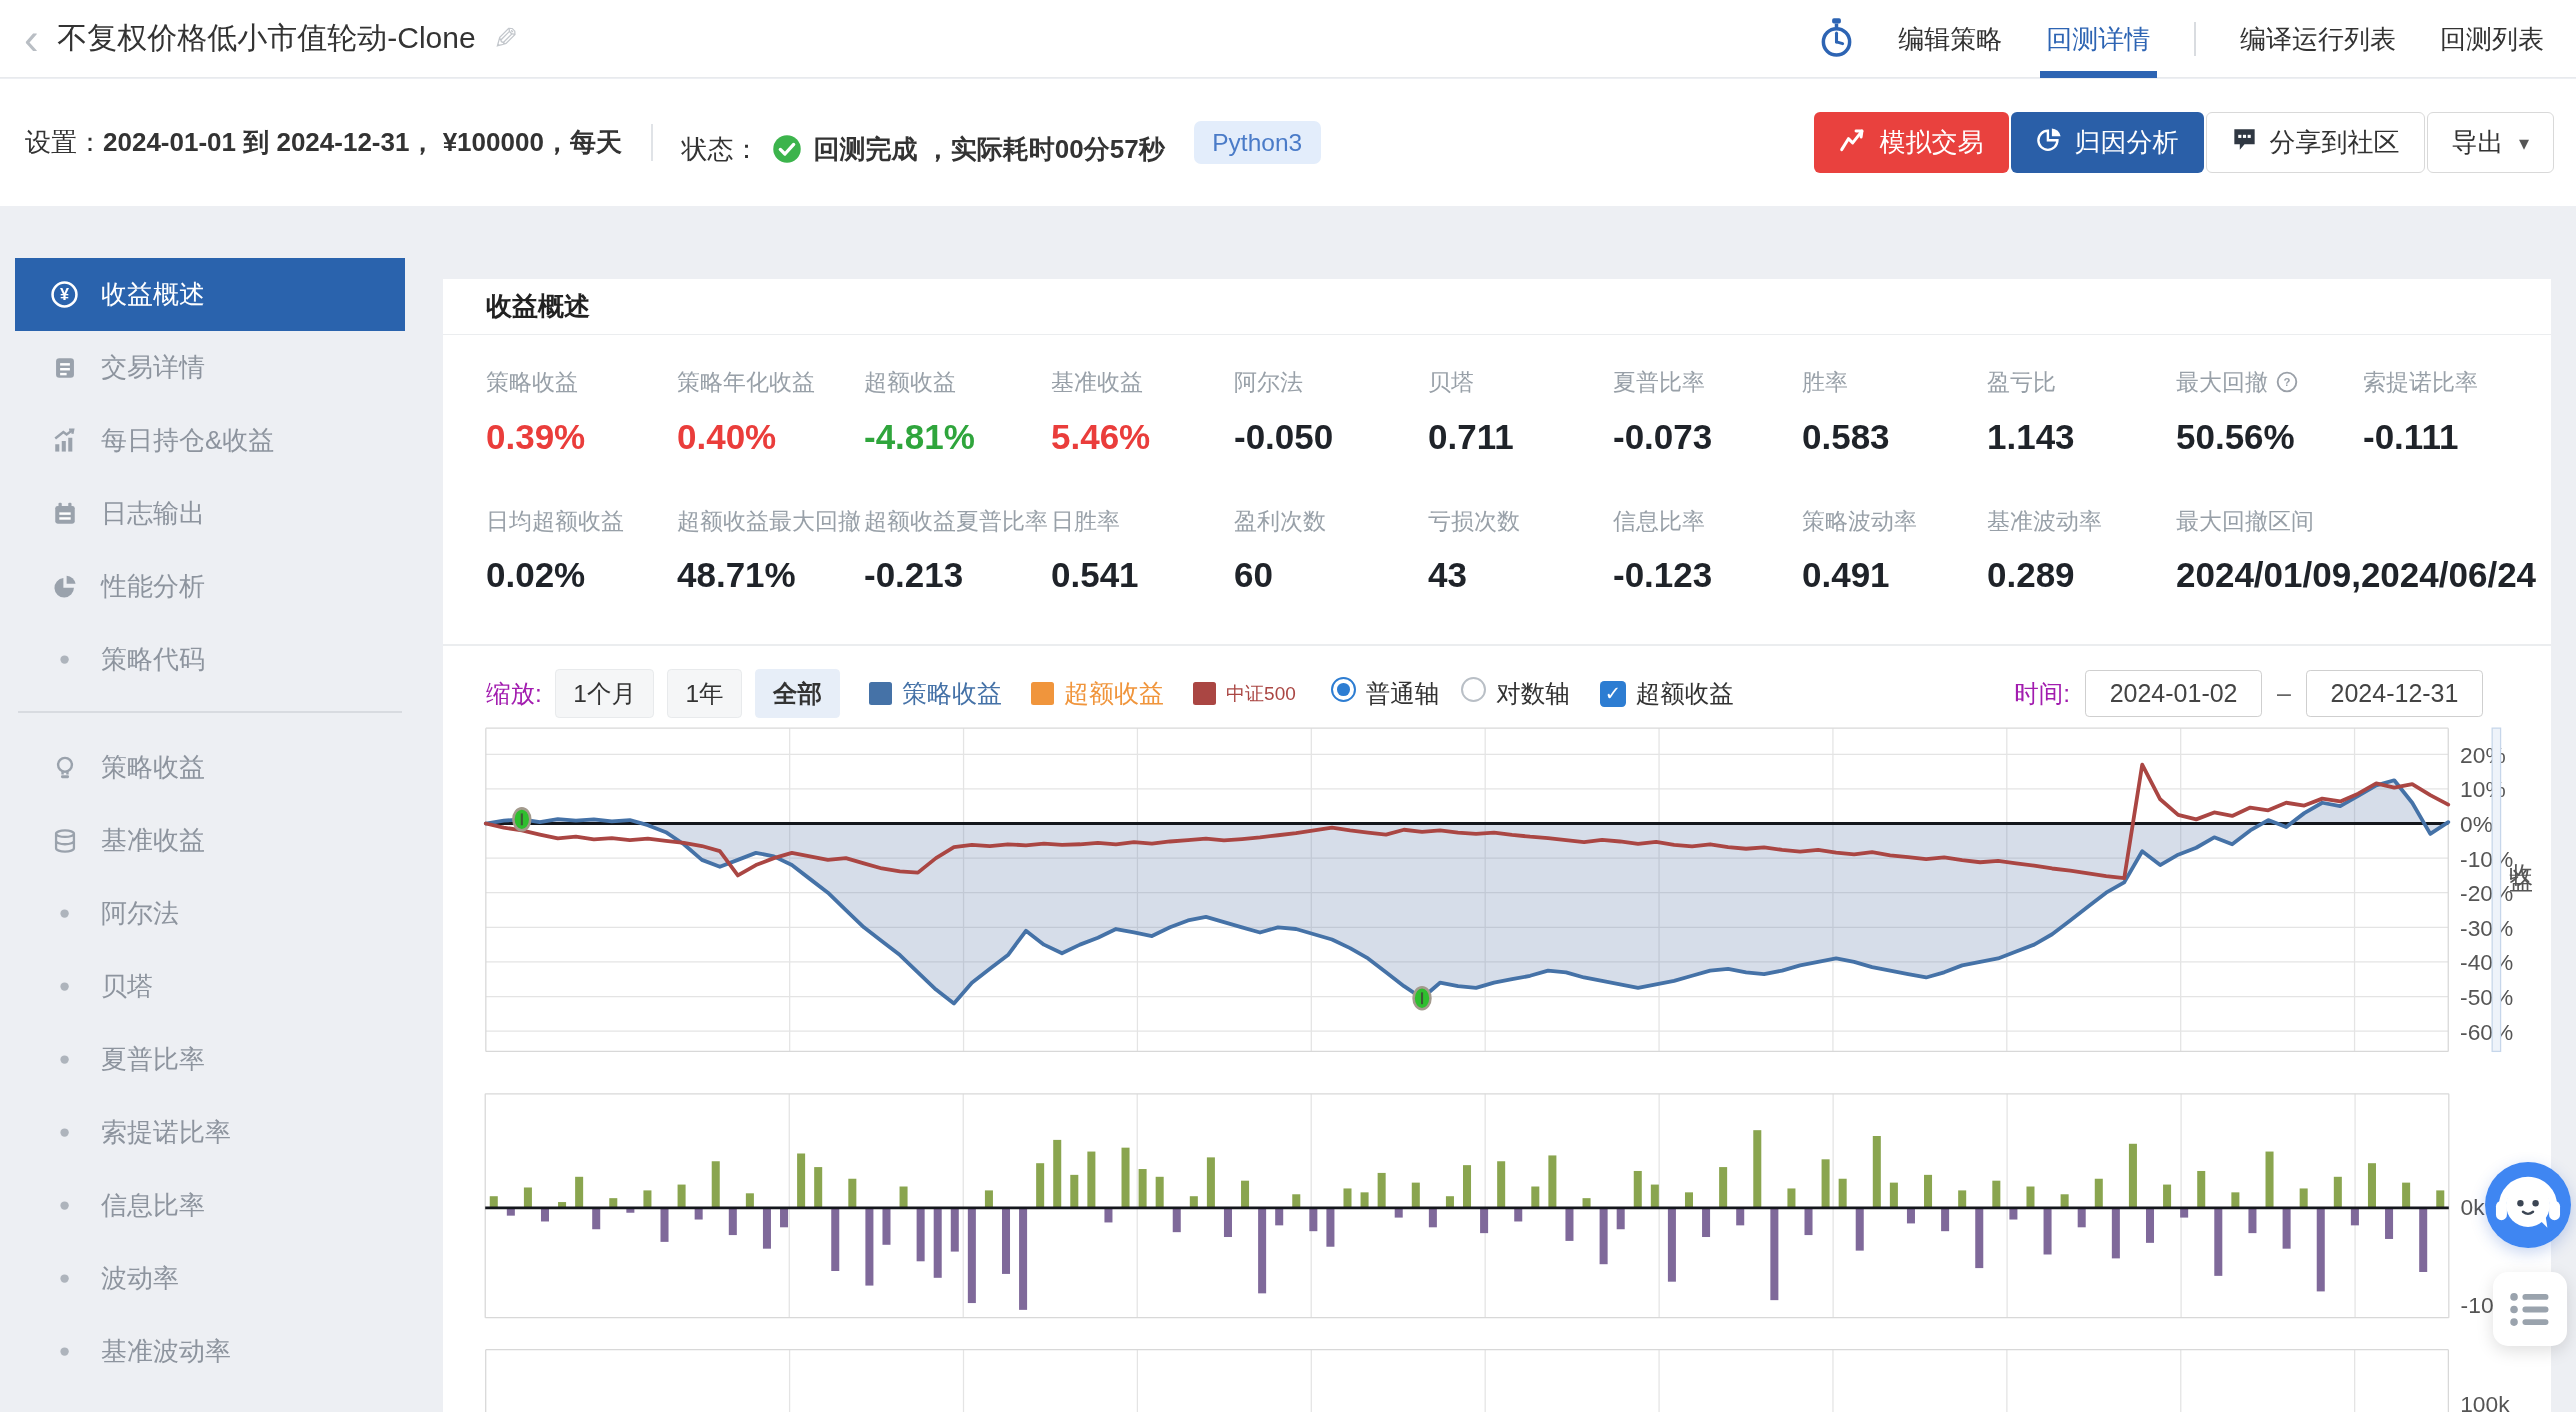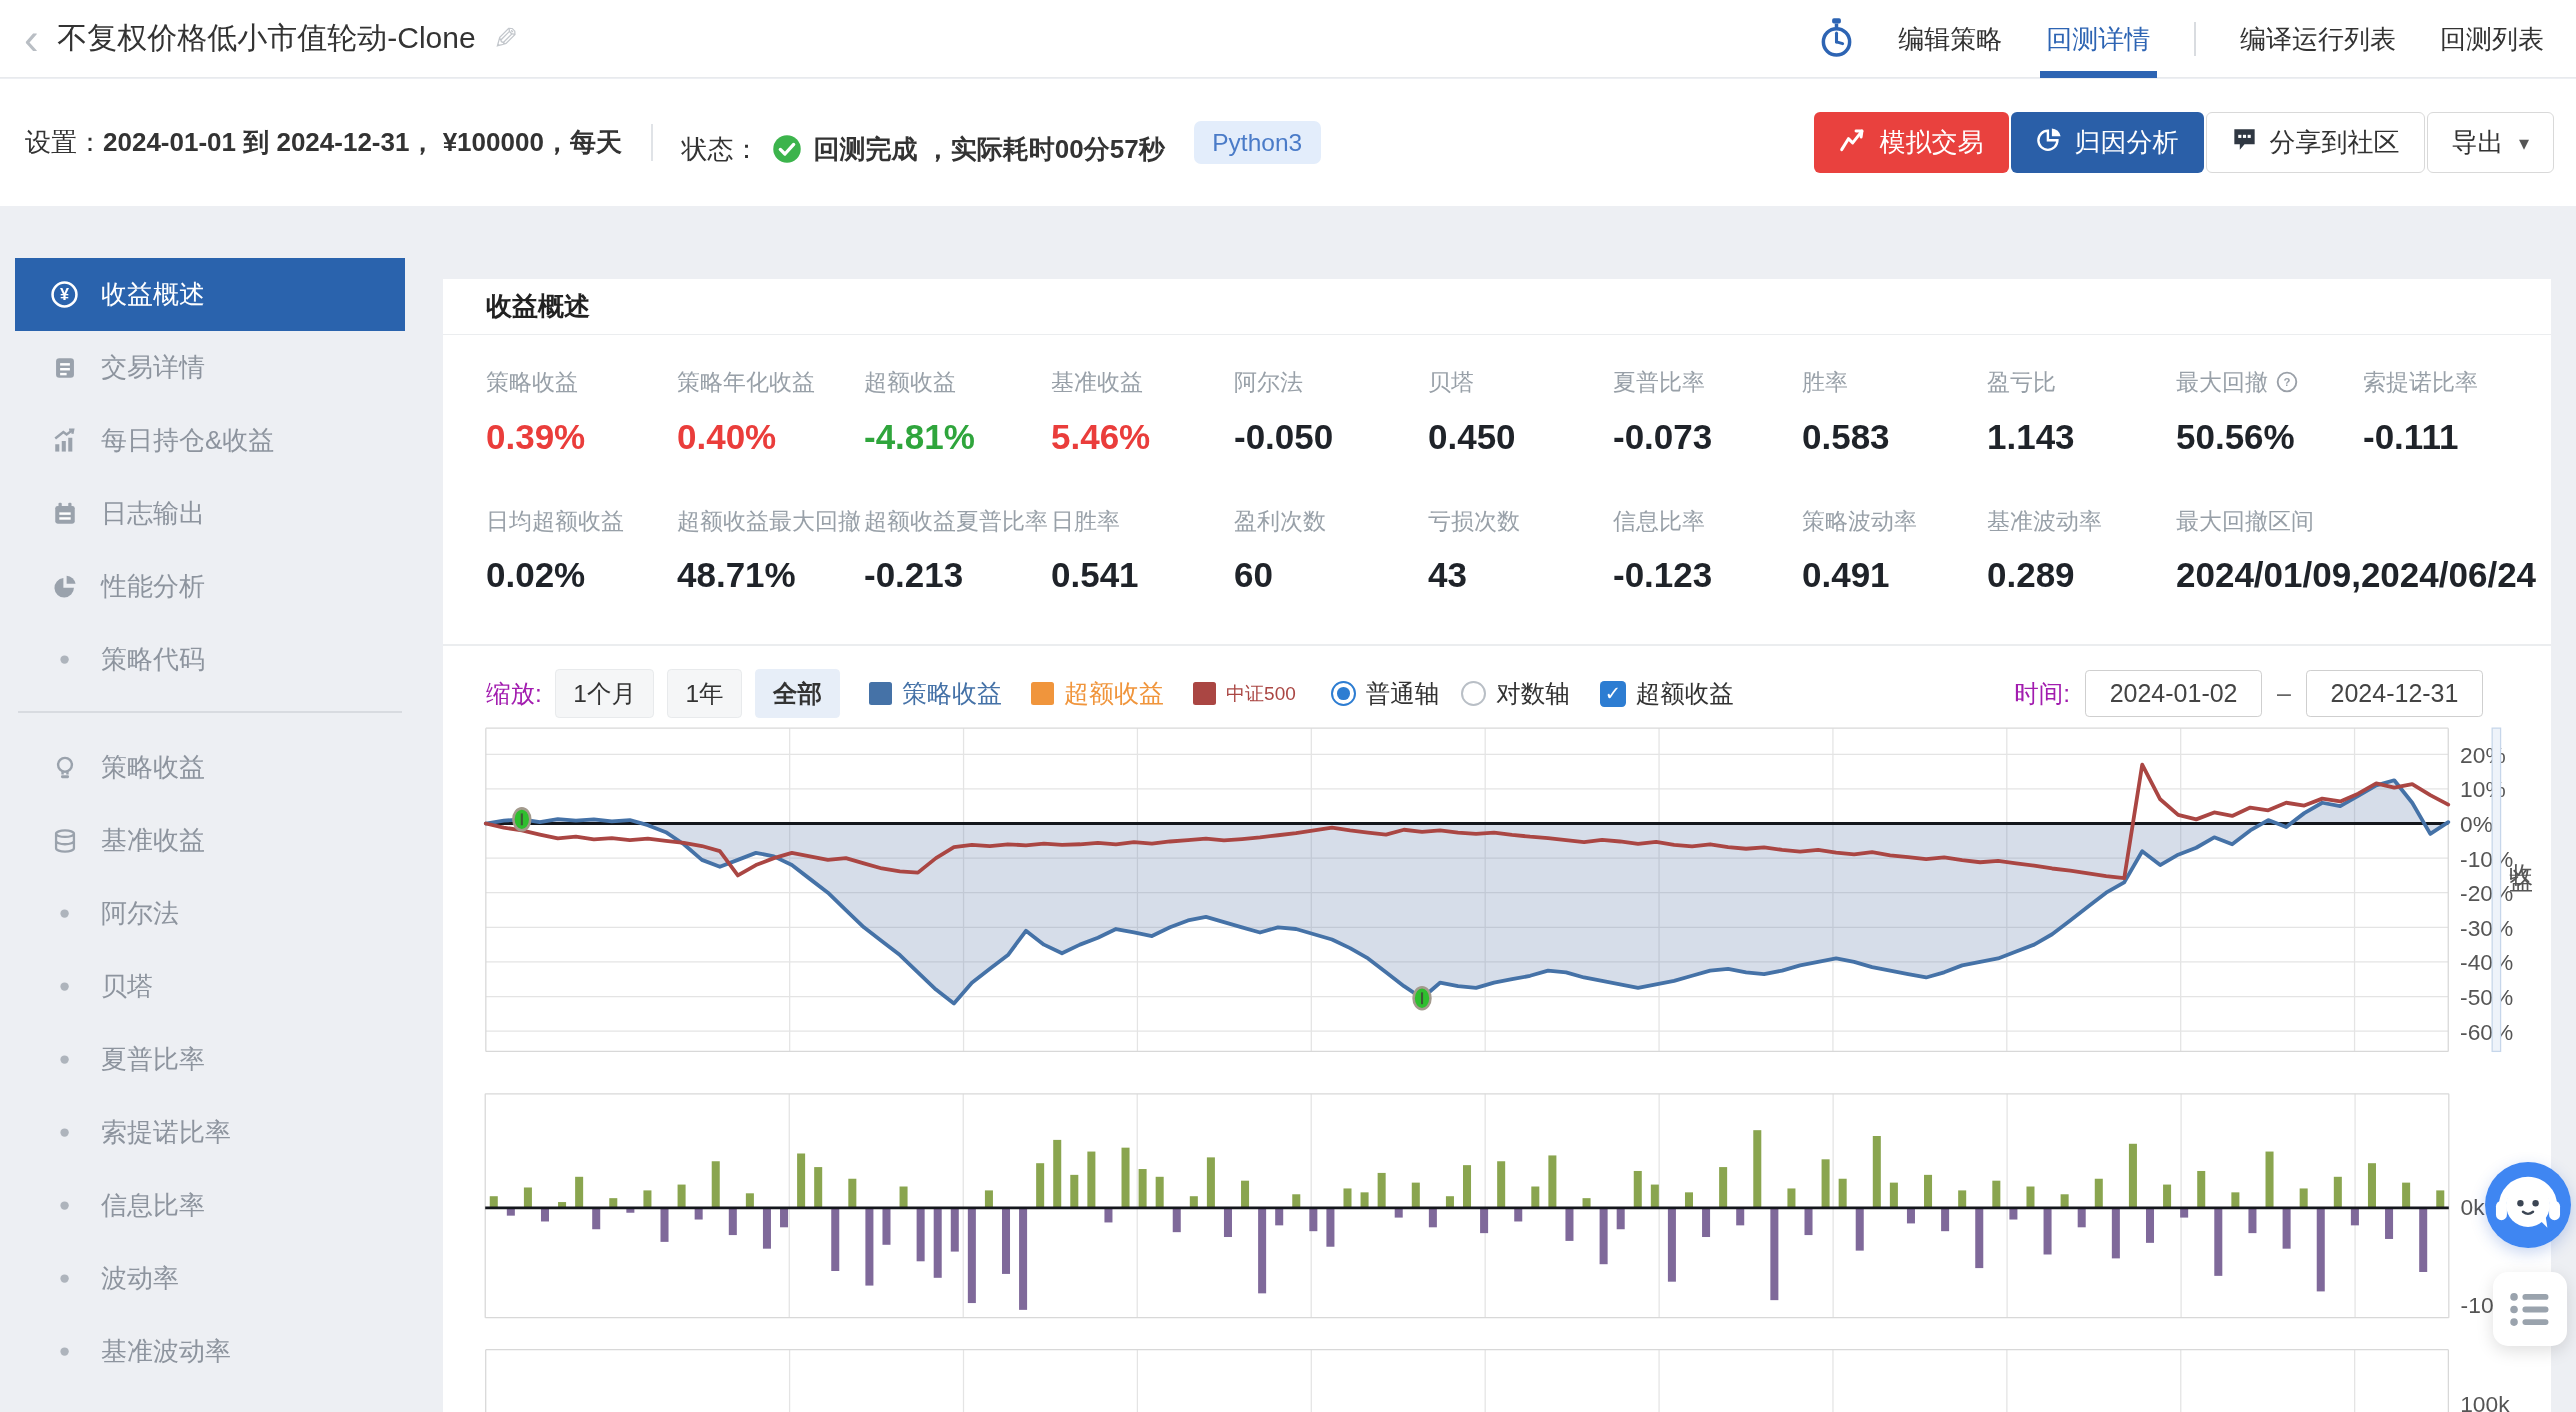--- a/index.html
+++ b/index.html
@@ -60,21 +60,21 @@
     align-items:center; padding:0 68px 0 43px; }
   .ctl-label { font-size:24.5px; color:#a21caf; }
   .chip { font-size:24.5px; color:#333; background:#f5f6f7; border:1.7px solid #e8eaec; border-radius:4.2px;
     padding:6.8px 17px; margin-left:13.5px; cursor:pointer; }
   .chip.active { background:#e7eef8; border-color:#e7eef8; font-weight:bold; }
   .legend-item { display:flex; align-items:center; gap:10px; margin-left:29px; cursor:pointer; }
   .lg-sq { width:23px; height:23px; border-radius:2.5px; display:inline-block; }
   .lg-blue { background:#4572a7; } .lg-orange { background:#f0953c; } .lg-red { background:#aa4643; }
   .lg-t-blue { color:#4572a7; font-size:25px; } .lg-t-orange { color:#f0953c; font-size:25px; }
   .lg-t-red { color:#aa4643; font-size:19px; }
-  .radio-item { display:flex; align-items:center; gap:10px; margin-left:35px; font-size:24.5px; cursor:pointer; }
+  .radio-item { display:flex; align-items:flex-start; gap:10px; margin-left:35px; font-size:24.5px; cursor:pointer; }
   .radio { width:25px; height:25px; border-radius:50%; border:2.5px solid #b9bfc6; position:relative; background:#fff; }
   .radio.sel { border-color:#2d7dd2; }
   .radio.sel::after { content:""; position:absolute; inset:4.2px; border-radius:50%; background:#2d7dd2; }
   .cbx-item { display:flex; align-items:center; gap:10px; margin-left:30px; font-size:24.5px; cursor:pointer; }
   .cbx { width:26px; height:26px; border-radius:4.2px; background:#2d7dd2; color:#fff; display:flex;
     align-items:center; justify-content:center; font-size:19.4px; font-weight:bold; }
   .cbx::after { content:"✓"; }
   .time-wrap { margin-left:auto; display:flex; align-items:center; gap:15px; }
   .time-input { width:177px; height:47px; border:1.7px solid #cfcfcf; border-radius:4.2px; text-align:center;
     font-size:25px; color:#444; background:#fff; font-family:"Liberation Sans",sans-serif; }
@@ -341,21 +341,21 @@
       <div class="mcol" style="width:194px">
           <div class="m-label">
             <span>阿尔法</span>
           </div>
           <div class="m-value v-dark">-0.050</div>
         </div>
       <div class="mcol" style="width:185px">
           <div class="m-label">
             <span>贝塔</span>
           </div>
-          <div class="m-value v-dark">0.450</div>
+          <div class="m-value v-dark">0.711</div>
         </div>
       <div class="mcol" style="width:189px">
           <div class="m-label">
             <span>夏普比率</span>
           </div>
           <div class="m-value v-dark">-0.073</div>
         </div>
       <div class="mcol" style="width:185px">
           <div class="m-label">
             <span>胜率</span>

